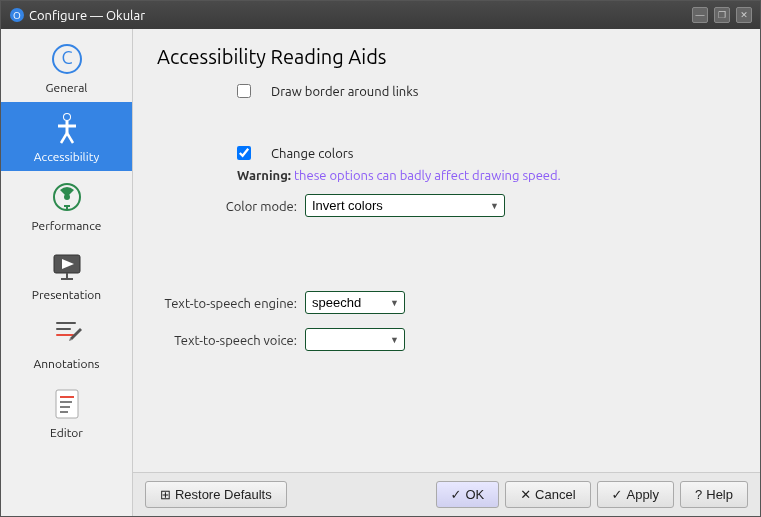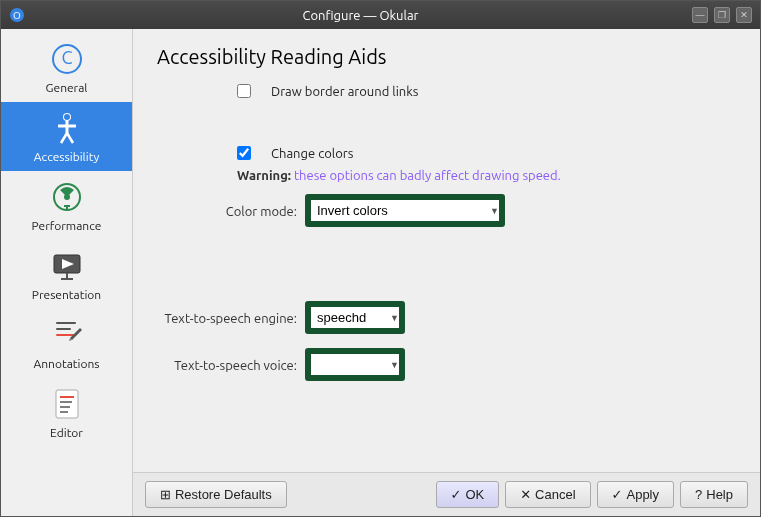--- a/index.html
+++ b/index.html
@@ -27,21 +27,20 @@
       color: #fff;
       padding: 5px 8px;
       display: flex;
       align-items: center;
       justify-content: space-between;
       height: 28px;
       flex-shrink: 0;
     }
     .title-bar-title {
       flex: 1;
-      text-align: center;
       font-size: 13px;
       font-weight: normal;
     }
     .title-bar-controls {
       display: flex;
       gap: 6px;
       align-items: center;
     }
     .title-btn {
       width: 16px;
@@ -150,21 +149,21 @@
       align-items: center;
       margin-bottom: 14px;
     }
     .form-label {
       text-align: right;
       min-width: 140px;
       margin-right: 8px;
       color: #333;
     }
     .form-select {
-      border: 6px solid #14532d;
+      border: 1px solid #14532d;
       background: #fff;
       padding: 3px 6px;
       border-radius: 3px;
       font-size: 13px;
       cursor: pointer;
       appearance: none;
       -webkit-appearance: none;
       padding-right: 24px;
       position: relative;
     }

